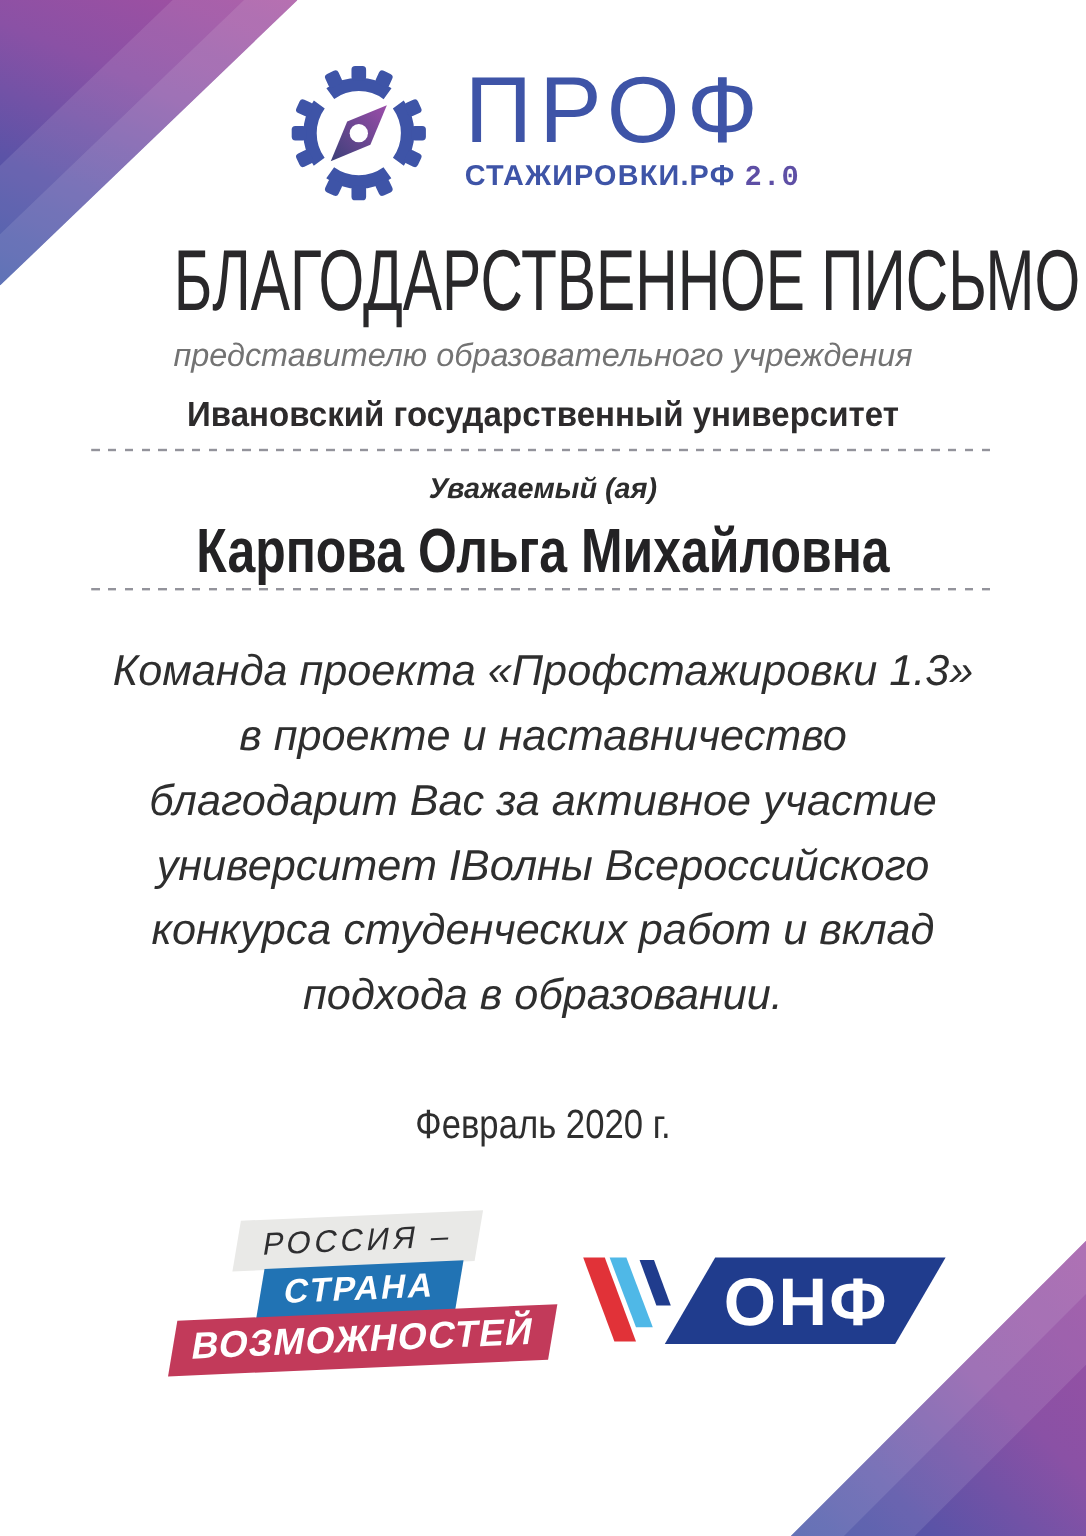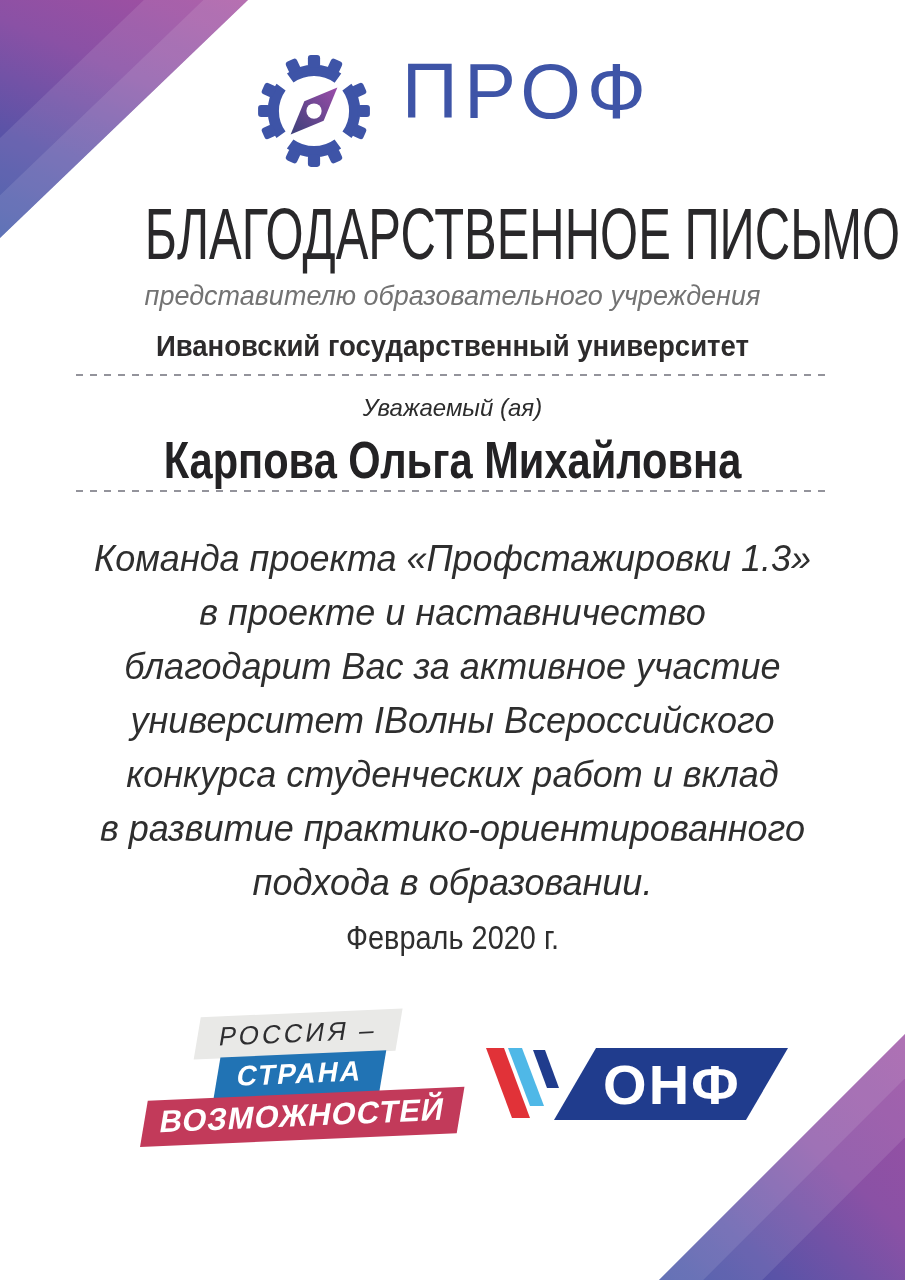--- a/index.html
+++ b/index.html
@@ -44,21 +44,21 @@
   }
   .brand-version{color:#5e4fa5;font-family:"Liberation Mono","DejaVu Sans Mono",monospace;}
   
   .center-text{position:absolute;left:0;right:0;text-align:center;white-space:nowrap;}
   .title{
     top:198px;font-size:72px;line-height:1;color:#29282a;
     transform:scaleX(0.68);letter-spacing:0;
   }
   .subtitle{top:281px;font-size:27px;font-style:italic;color:#737373;}
   .organization{top:330px;font-size:29px;font-weight:bold;color:#2d2b2c;transform:scaleX(0.95);}
-  .salutation{top:394px;font-size:24px;font-style:italic;font-weight:normal;color:#2c2c2c;}
+  .salutation{top:394px;font-size:24px;font-style:italic;font-weight:bold;color:#2c2c2c;}
   .recipient{top:430px;font-size:52px;font-weight:bold;color:#232224;transform:scaleX(0.80);}
   .dash-line{
     position:absolute;left:76px;right:76px;height:2px;
     background:repeating-linear-gradient(90deg,#93939b 0 7px,transparent 7px 14px);
   }
   .dash1{top:374px;}
   .dash2{top:490px;}
   .body-block{position:absolute;left:0;right:0;top:532px;text-align:center;}
   .body-line{
     height:54px;line-height:54px;font-size:36px;font-style:italic;
@@ -135,38 +135,41 @@
           <rect x="54" y="5" width="12" height="12" rx="3" transform="rotate(270,60,60)"></rect>
           <rect x="54" y="5" width="12" height="12" rx="3" transform="rotate(295,60,60)"></rect>
         </g>
 
         <polygon points="83,37 69.5,69.5 37,83 50.5,50.5" fill="url(#needleGrad)"></polygon>
         <circle cx="60" cy="60" r="7.5" fill="#ffffff"></circle>
       </svg>
     </div>
     <div class="logo-text">
       <div class="brand-top">ПРОФ</div>
+      <div class="brand-bottom">
+        <span>СТАЖИРОВКИ.РФ</span>
+        <span class="brand-version">2.0</span>
+      </div>
     </div>
   </div>
 
   <div class="center-text title">БЛАГОДАРСТВЕННОЕ ПИСЬМО</div>
   <div class="center-text subtitle">представителю образовательного учреждения</div>
   <div class="center-text organization">Ивановский государственный университет</div>
   <div class="dash-line dash1"></div>
   <div class="center-text salutation">Уважаемый (ая)</div>
   <div class="center-text recipient">Карпова Ольга Михайловна</div>
   <div class="dash-line dash2"></div>
 
   <div class="body-block">
     <div class="body-line">Команда проекта «Профстажировки 1.3»</div>
     <div class="body-line">в проекте и наставничество</div>
     <div class="body-line">благодарит Вас за активное участие</div>
     <div class="body-line">университет IВолны Всероссийского</div>
     <div class="body-line">конкурса студенческих работ и вклад</div>
-    <div class="body-line">в развитие практико-ориентированного</div>
     <div class="body-line">подхода в образовании.</div>
   </div>
 
   <div class="center-text date-line">Февраль 2020 г.</div>
 
   <div class="rsv">
     <div class="rsv-box rsv-1">РОССИЯ –</div>
     <div class="rsv-box rsv-2">СТРАНА</div>
     <div class="rsv-box rsv-3">ВОЗМОЖНОСТЕЙ</div>
   </div>

